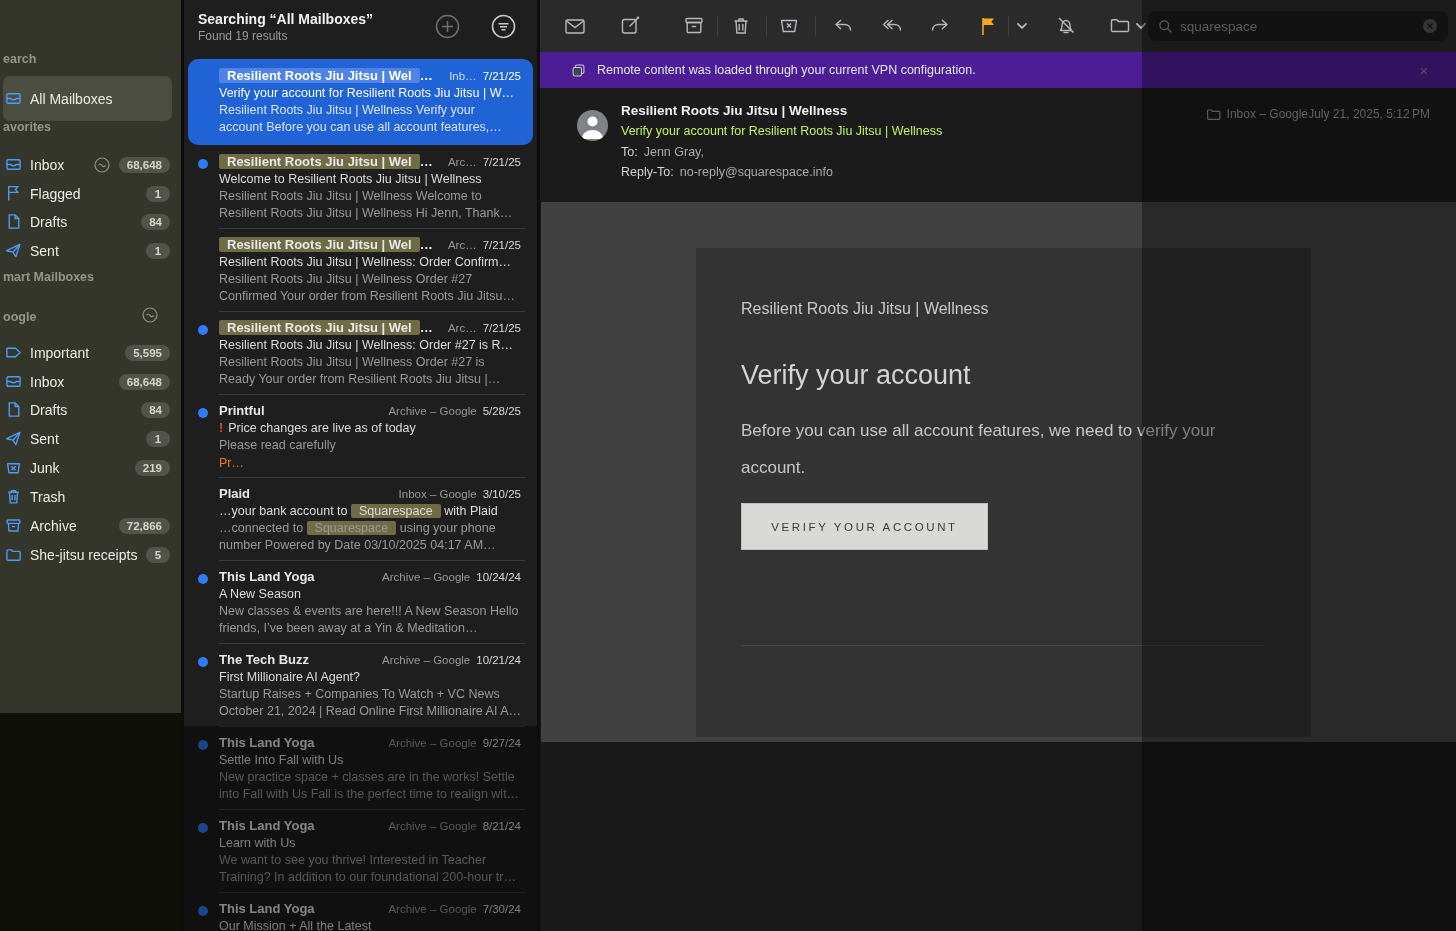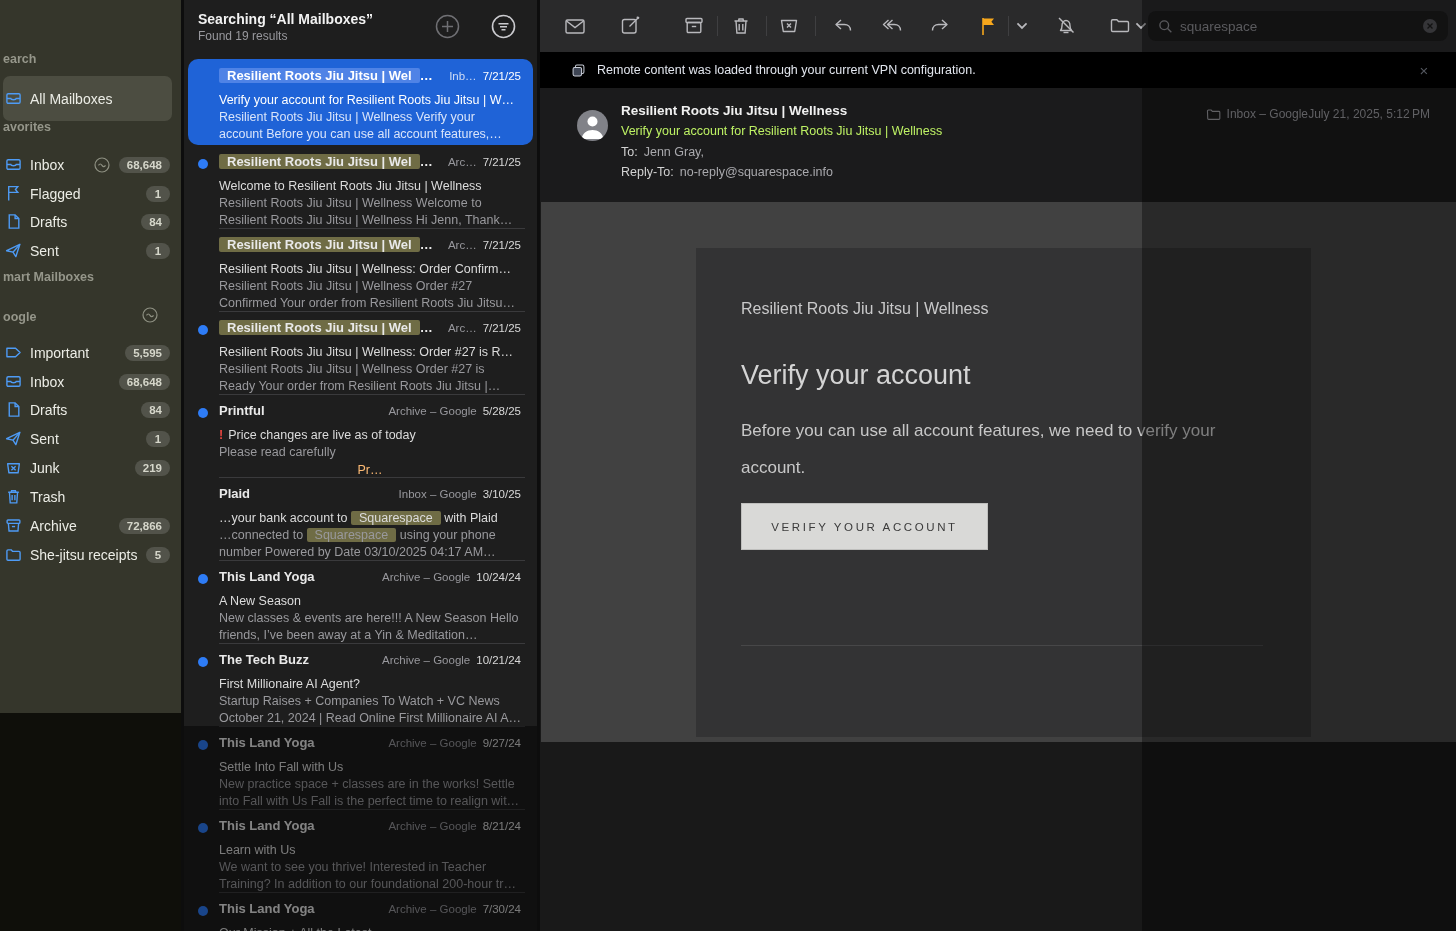--- a/index.html
+++ b/index.html
@@ -31,44 +31,44 @@
   .erow{position:relative;height:83px;padding:9px 16px 0 35px;box-sizing:border-box;}
   .erow::before{content:'';position:absolute;top:0;left:35px;right:12px;height:1px;background:#3a3a3c;}
   .erow:first-child::before,.erow.selected::before,.erow.selected + .erow::before{display:none;}
   .erow.selected{height:86px;margin:0 4px;border-radius:10px;background:#1f63d7;padding-left:31px;padding-right:12px;}
   .dot{display:none;position:absolute;left:14px;top:14px;width:10px;height:10px;border-radius:50%;background:#2e7cf6;}
   .erow.unread .dot{display:block;}
   .l1{display:flex;align-items:baseline;gap:6px;white-space:nowrap;}
   .snd{flex:1 1 auto;overflow:hidden;font-size:13px;font-weight:700;color:#e9e9e9;}
   .mbx{font-size:11.5px;color:#98989d;}
   .dte{font-size:11.5px;color:#d8d8d8;}
-  .l2{margin-top:10px;font-size:12.5px;color:#dcdcdc;white-space:nowrap;overflow:hidden;}
+  .l2{margin-top:3px;font-size:12.5px;color:#dcdcdc;white-space:nowrap;overflow:hidden;}
   .l3{margin-top:2px;font-size:12.5px;line-height:17px;color:#99999d;display:-webkit-box;-webkit-line-clamp:2;-webkit-box-orient:vertical;overflow:hidden;max-height:34px;}
   .l3:empty{display:none;}
-  .l4{font-size:12.5px;color:#fdba74;text-align:center;margin-top:2px;}
+  .l4{font-size:12.5px;color:#f97316;text-align:left;margin-top:2px;}
   .l4:empty{display:none;}
   .hl{background:#6f6c45;border-radius:2px;padding:0 8px;}
   .hl:empty{display:none;}
   .sicon{color:#e8453f;font-weight:800;margin-right:5px;}
   .sicon:empty{display:none;}
   .erow.selected .snd{color:#fff;}
   .erow.selected .hl{background:#4f83e6;}
   .erow.selected .mbx{color:#cfdcf5;}
   .erow.selected .dte{color:#fff;}
   .erow.selected .l2{color:#fff;}
   .erow.selected .l3{color:#d9e4fa;}
 
   
   .rpane{position:absolute;left:540px;top:0;width:916px;height:931px;background:#191919;}
   .rtoolbar{position:absolute;left:0;top:0;right:0;height:52px;background:#2a2a2b;border-bottom:1px solid #141414;}
   .tbtn{position:absolute;top:14px;width:26px;height:24px;background:none;border:none;padding:0;cursor:pointer;}
   .tsep{position:absolute;top:16px;width:1px;height:20px;background:#3f3f41;}
   .searchfield{position:absolute;left:608px;top:11px;width:300px;height:30px;background:#1d1d1e;border-radius:8px;display:flex;align-items:center;gap:7px;padding:0 10px;box-sizing:border-box;}
   .searchtext{flex:1;font-size:13.5px;color:#8f8f94;}
-  .rbanner{position:absolute;left:0;top:52px;right:0;height:36px;background:#000000;display:flex;align-items:center;}
+  .rbanner{position:absolute;left:0;top:52px;right:0;height:36px;background:#4c1d95;display:flex;align-items:center;}
   .rbanner .btext{font-size:12.5px;color:#e2e6ee;margin-left:10px;}
   .bclose{position:absolute;right:22px;top:8px;width:20px;height:20px;background:none;border:none;color:#848a96;font-size:15px;cursor:pointer;padding:0;}
   .rheader{position:absolute;left:0;top:88px;right:0;height:114px;background:#1b1b1c;border-bottom:1px solid #0a0a0a;}
   .avatar{position:absolute;left:37px;top:22px;width:31px;height:31px;border-radius:50%;background:#818288;overflow:hidden;}
   .hsender{position:absolute;left:81px;top:15px;font-size:13.5px;font-weight:700;color:#f0f0f0;}
   .hsubject{position:absolute;left:81px;top:36px;font-size:12.5px;color:#bef264;}
   .hline{position:absolute;left:81px;font-size:12.5px;color:#d2d2d2;}
   .hline .val{color:#a9a9ad;margin-left:6px;}
   .hmb{position:absolute;right:148px;top:19px;display:flex;align-items:center;gap:6px;font-size:12px;color:#98989d;}
   .hdate{position:absolute;right:26px;top:19px;font-size:12px;color:#98989d;}

